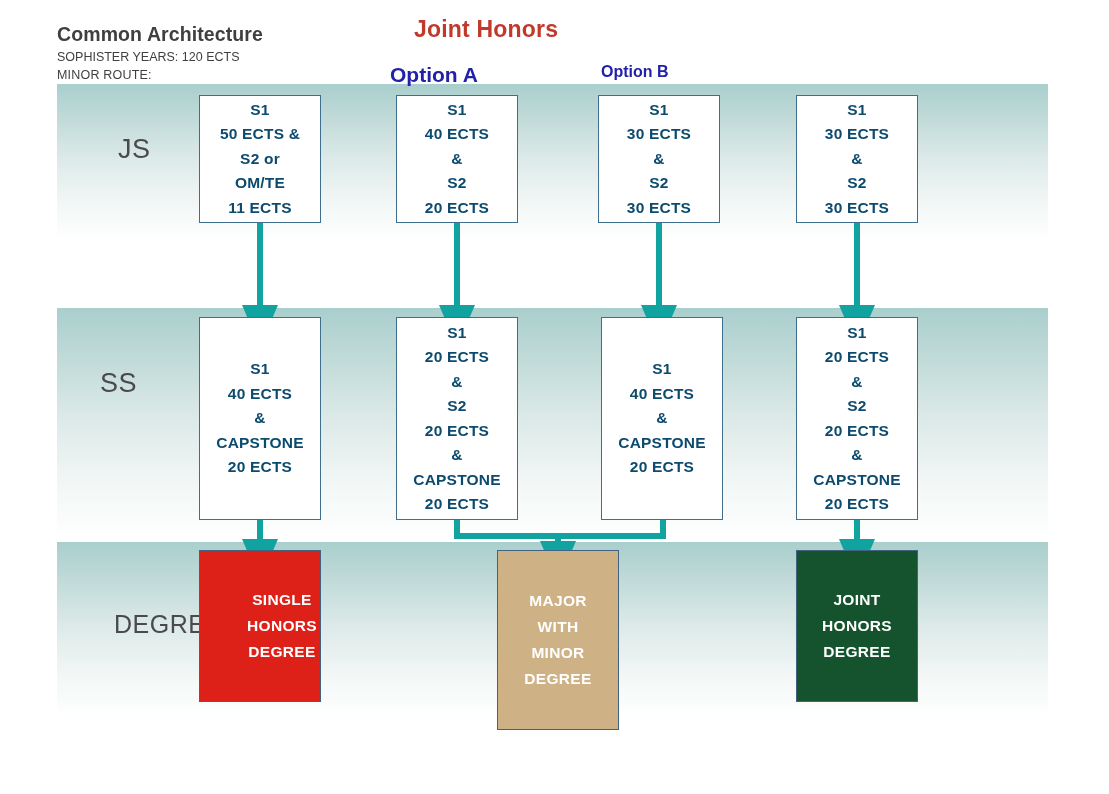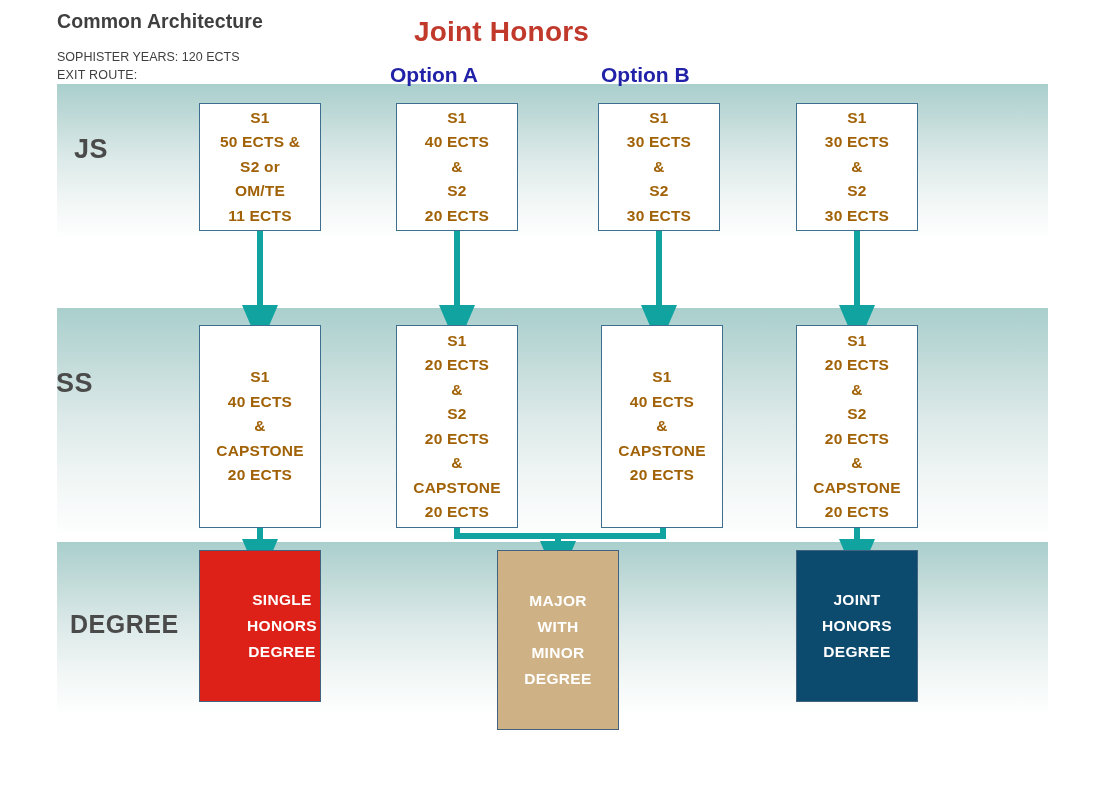--- a/index.html
+++ b/index.html
@@ -18,21 +18,21 @@
   #canvas {
     position: absolute;
     left: 0; top: 0;
     width: 1109px;
     height: 794px;
   }
 
   
   .hdr-title {
     position: absolute;
-    left: 57px; top: 10px;
+    left: 57px; top: 23px;
     font-size: 19.5px;
     font-weight: bold;
     color: #3f3f3f;
     letter-spacing: 0.1px;
   }
   .hdr-sophister {
     position: absolute;
     left: 57px; top: 50px;
     font-size: 12.5px;
     color: #3f3f3f;
@@ -42,78 +42,78 @@
   .hdr-exit {
     position: absolute;
     left: 57px; top: 68px;
     font-size: 12.5px;
     color: #3f3f3f;
     letter-spacing: 0.2px;
   }
   .hdr-joint {
     position: absolute;
     left: 414px; top: 16px;
-    font-size: 28px;
+    font-size: 23px;
     font-weight: bold;
     color: #c0392b;
     letter-spacing: 0.2px;
   }
   .hdr-optA {
     position: absolute;
     left: 390px; top: 63px;
     font-size: 21px;
     font-weight: bold;
     color: #2222a8;
   }
   .hdr-optB {
     position: absolute;
     left: 601px; top: 63px;
-    font-size: 21px;
+    font-size: 16px;
     font-weight: bold;
     color: #2222a8;
   }
 
   
   .band {
     position: absolute;
     left: 57px;
     width: 991px;
     background: linear-gradient(to bottom, #a9cfcd 0%, #bcd8d6 18%, #dbe9e8 48%, #f2f7f6 78%, #fdfefe 100%);
   }
   #band-js     { top: 84px;  height: 152px; }
   #band-ss     { top: 308px; height: 225px; }
   #band-degree { top: 542px; height: 170px; }
 
   
   .row-label {
     position: absolute;
-    font-weight: bold;
+    font-weight: normal;
     color: #4a4a4a;
     letter-spacing: 0.5px;
+    margin-left: 44px;
   }
   #label-js     { left: 74px;  top: 134px; font-size: 27px; }
   #label-ss     { left: 56px;  top: 368px; font-size: 27px; }
   #label-degree { left: 70px;  top: 610px; font-size: 25px; }
 
   
   .fbox {
     position: absolute;
     box-sizing: border-box;
     background: #ffffff;
     border: 1.5px solid #3f6f8f;
-    color: #a16207;
+    color: #0c4a6e;
     font-size: 15.5px;
     font-weight: bold;
     line-height: 24.5px;
     text-align: center;
     display: flex;
     align-items: center;
     justify-content: center;
     letter-spacing: 0.2px;
-    margin-top: 8px;
   }
   .fbox .inner { width: 100%; }
 
   
   #js-1 { left: 199px; top: 95px; width: 122px; height: 128px; }
   #js-2 { left: 396px; top: 95px; width: 122px; height: 128px; }
   #js-3 { left: 598px; top: 95px; width: 122px; height: 128px; }
   #js-4 { left: 796px; top: 95px; width: 122px; height: 128px; }
 
   
@@ -165,21 +165,21 @@
 <body>
 
 <div id="canvas">
 
   <div class="band" id="band-js"></div>
   <div class="band" id="band-ss"></div>
   <div class="band" id="band-degree"></div>
 
   <div class="hdr-title">Common Architecture</div>
   <div class="hdr-sophister"><b>SOPHISTER YEARS:</b><span> 120 ECTS</span></div>
-  <div class="hdr-exit">EXIT ROUTE:</div>
+  <div class="hdr-exit">MINOR ROUTE:</div>
   <div class="hdr-joint">Joint Honors</div>
   <div class="hdr-optA">Option A</div>
   <div class="hdr-optB">Option B</div>
 
   <div class="row-label" id="label-js">JS</div>
   <div class="row-label" id="label-ss">SS</div>
   <div class="row-label" id="label-degree">DEGREE</div>
 
   <svg id="connectors" viewBox="0 0 1109 794">
     <defs>
@@ -289,21 +289,21 @@
       </div>
     </div>
   <div class="dbox" id="deg-major" style="background: rgb(206, 177, 132);">
       <div class="inner">
         <div>MAJOR</div>
         <div>WITH</div>
         <div>MINOR</div>
         <div>DEGREE</div>
       </div>
     </div>
-  <div class="dbox" id="deg-joint" style="background: #0c4a6e;">
+  <div class="dbox" id="deg-joint" style="background: #14532d;">
       <div class="inner">
         <div>JOINT</div>
         <div>HONORS</div>
         <div>DEGREE</div>
       </div>
     </div>
 
 
 </div>
 

